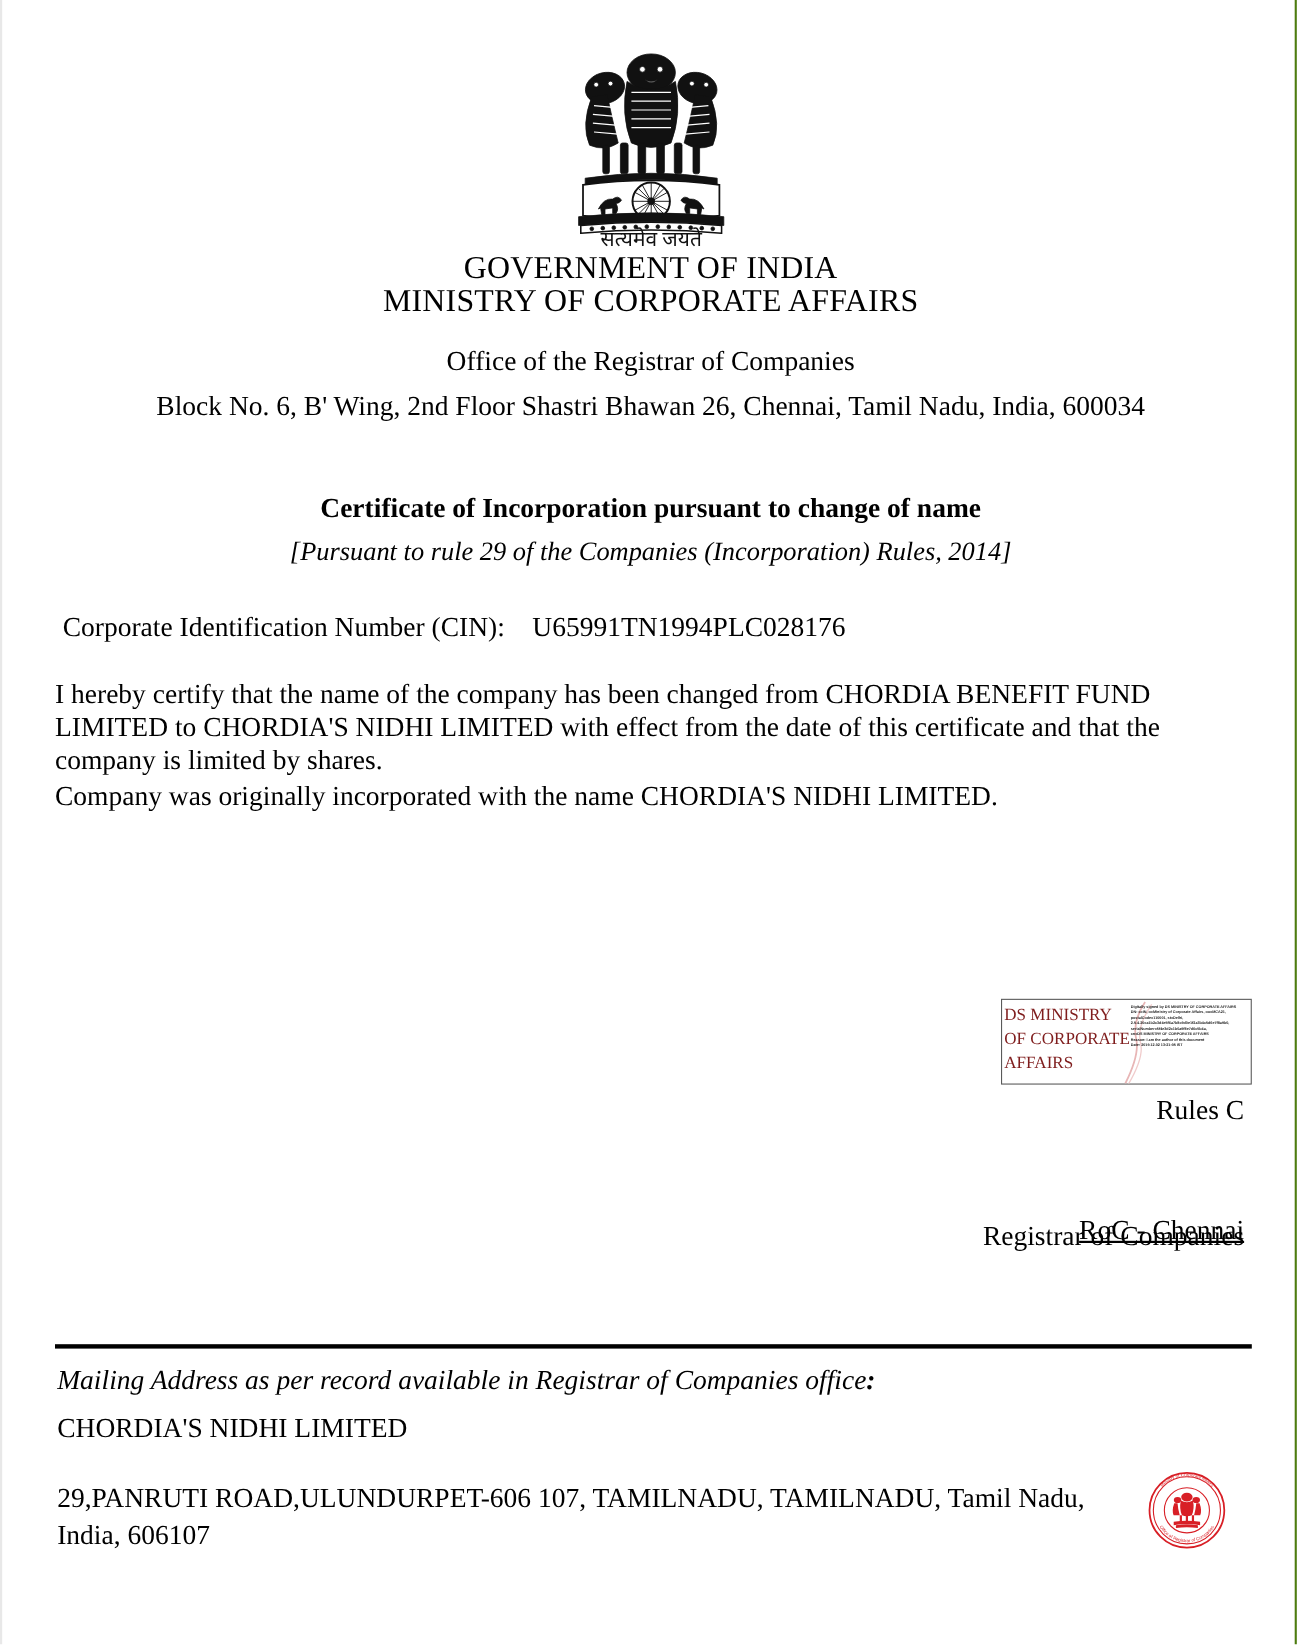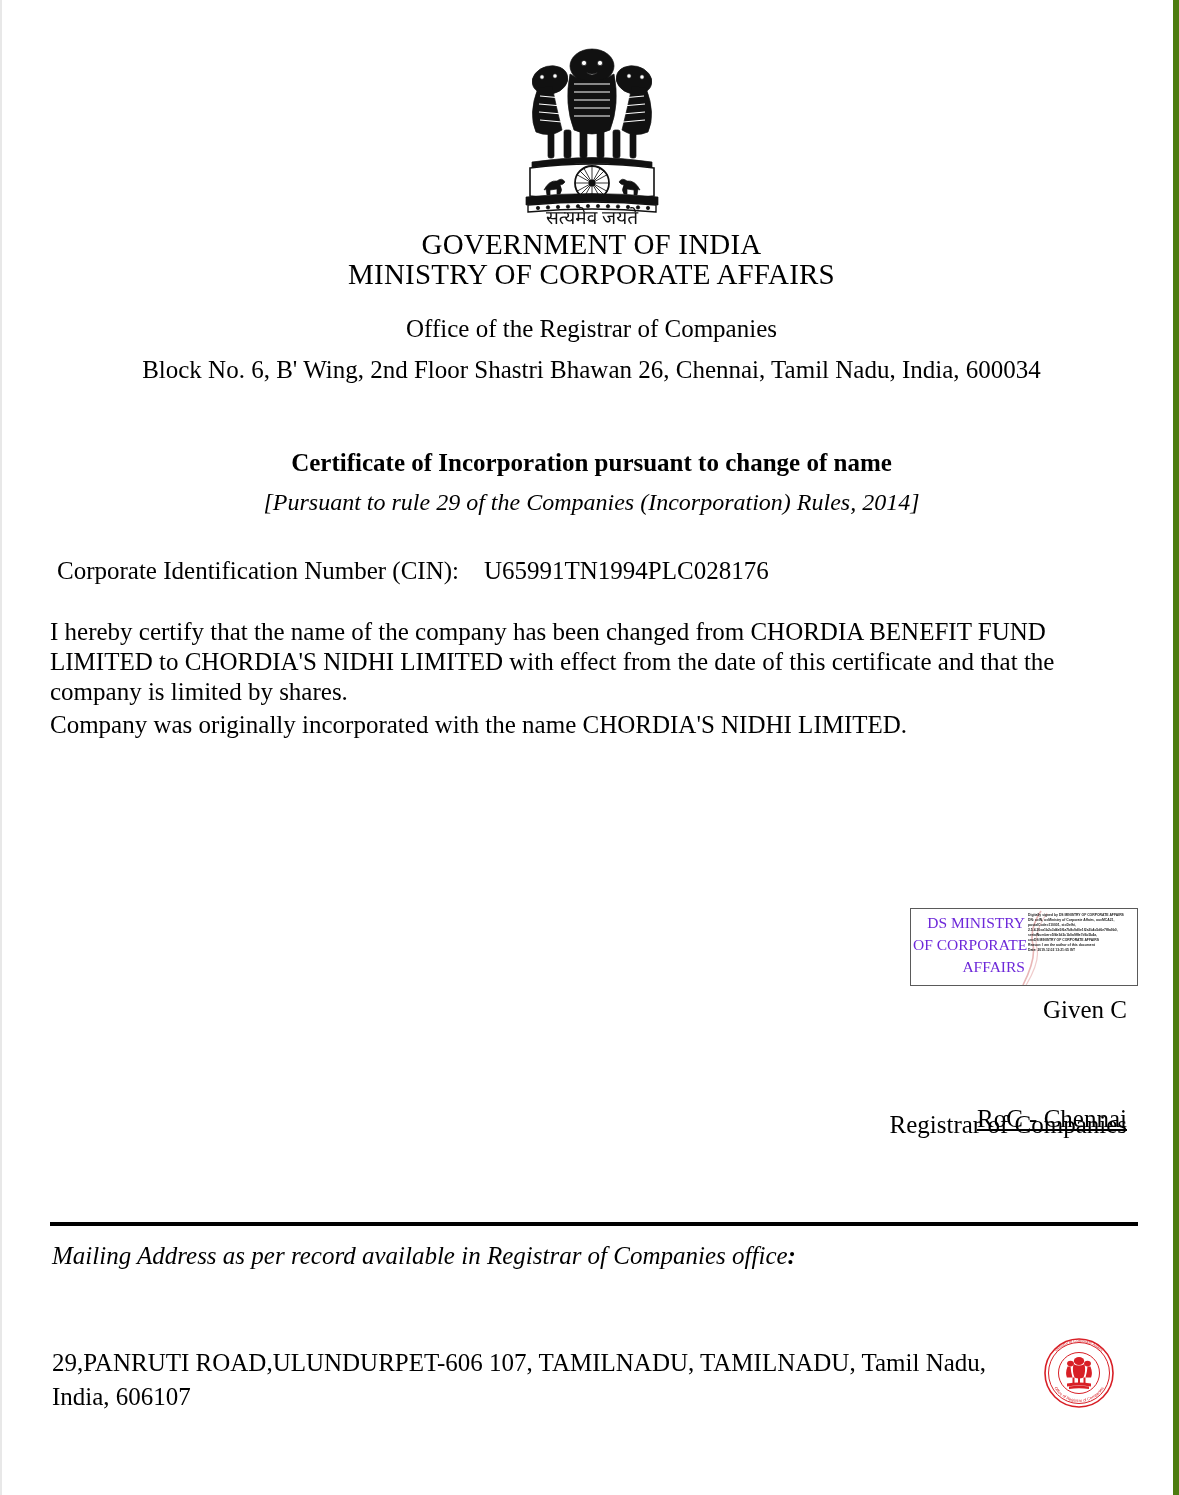--- a/index.html
+++ b/index.html
@@ -13,21 +13,21 @@
     color: #000000;
   }
   #page {
     position: relative;
     width: 1179px;
     height: 1495px;
     background: #ffffff;
     overflow: hidden;
     box-sizing: border-box;
     border-left: 2px solid #e8e8e8;
-    border-right: 6px solid #4d7c0f;
+    border-right: 2px solid #4d7c0f;
   }
 
   
   .emblem-wrap {
     position: absolute;
     left: 0;
     top: 44px;
     width: 1179px;
     text-align: center;
   }
@@ -114,23 +114,22 @@
     overflow: hidden;
   }
   .dsc-left {
     position: absolute;
     left: 2px;
     top: 3px;
     width: 112px;
     font-size: 15.5px;
     line-height: 22px;
     font-family: "Liberation Serif", "DejaVu Serif", serif;
-    color: #6d28d9;
-    white-space: nowrap;
-    text-align: right;
+    color: #7f1d1d;
+    white-space: nowrap;
   }
   .dsc-scribble {
     position: absolute;
     left: 96px;
     top: 0px;
     width: 60px;
     height: 78px;
     pointer-events: none;
   }
   .dsc-right {
@@ -316,29 +315,30 @@
       <div>DN: c=IN, o=Ministry of Corporate Affairs, ou=MCA21,</div>
       <div>postalCode=110001, st=Delhi,</div>
       <div>2.5.4.20=a1b2c3d4e5f6a7b8c9d0e1f2a3b4c5d6e7f8a9b0,</div>
       <div>serialNumber=5f4e3d2c1b0a9f8e7d6c5b4a,</div>
       <div>cn=DS MINISTRY OF CORPORATE AFFAIRS</div>
       <div>Reason: I am the author of this document</div>
       <div>Date: 2019.12.02 13:21:05 IST</div>
     </div>
   </div>
 
-  <div class="sig-line sig-name">Given C</div>
+  <div class="sig-line sig-name">Rules C</div>
   <div class="sig-line sig-role">Registrar of Companies</div>
   <div class="sig-line sig-roc">RoC - Chennai</div>
 
   <div class="divider"></div>
 
   <div class="footer-label">
     <span>Mailing Address as per record available in Registrar of Companies office</span><b>:</b>
   </div>
+  <div class="footer-company">CHORDIA'S NIDHI LIMITED</div>
   <div class="footer-address">29,PANRUTI ROAD,ULUNDURPET-606 107, TAMILNADU, TAMILNADU, Tamil Nadu, India, 606107</div>
 
   <svg class="seal" viewBox="0 0 86 86">
     <defs>
       <path id="arcTop" d="M 12 43 A 31 31 0 0 1 74 43"></path>
       <path id="arcBot" d="M 14 43 A 29 29 0 0 0 72 43"></path>
     </defs>
     <circle cx="43" cy="43" r="34" fill="none" stroke="#d81f26" stroke-width="1.6"></circle>
     <circle cx="43" cy="43" r="30.5" fill="none" stroke="#d81f26" stroke-width="1"></circle>
     <circle cx="43" cy="43" r="20.5" fill="none" stroke="#d81f26" stroke-width="1"></circle>

